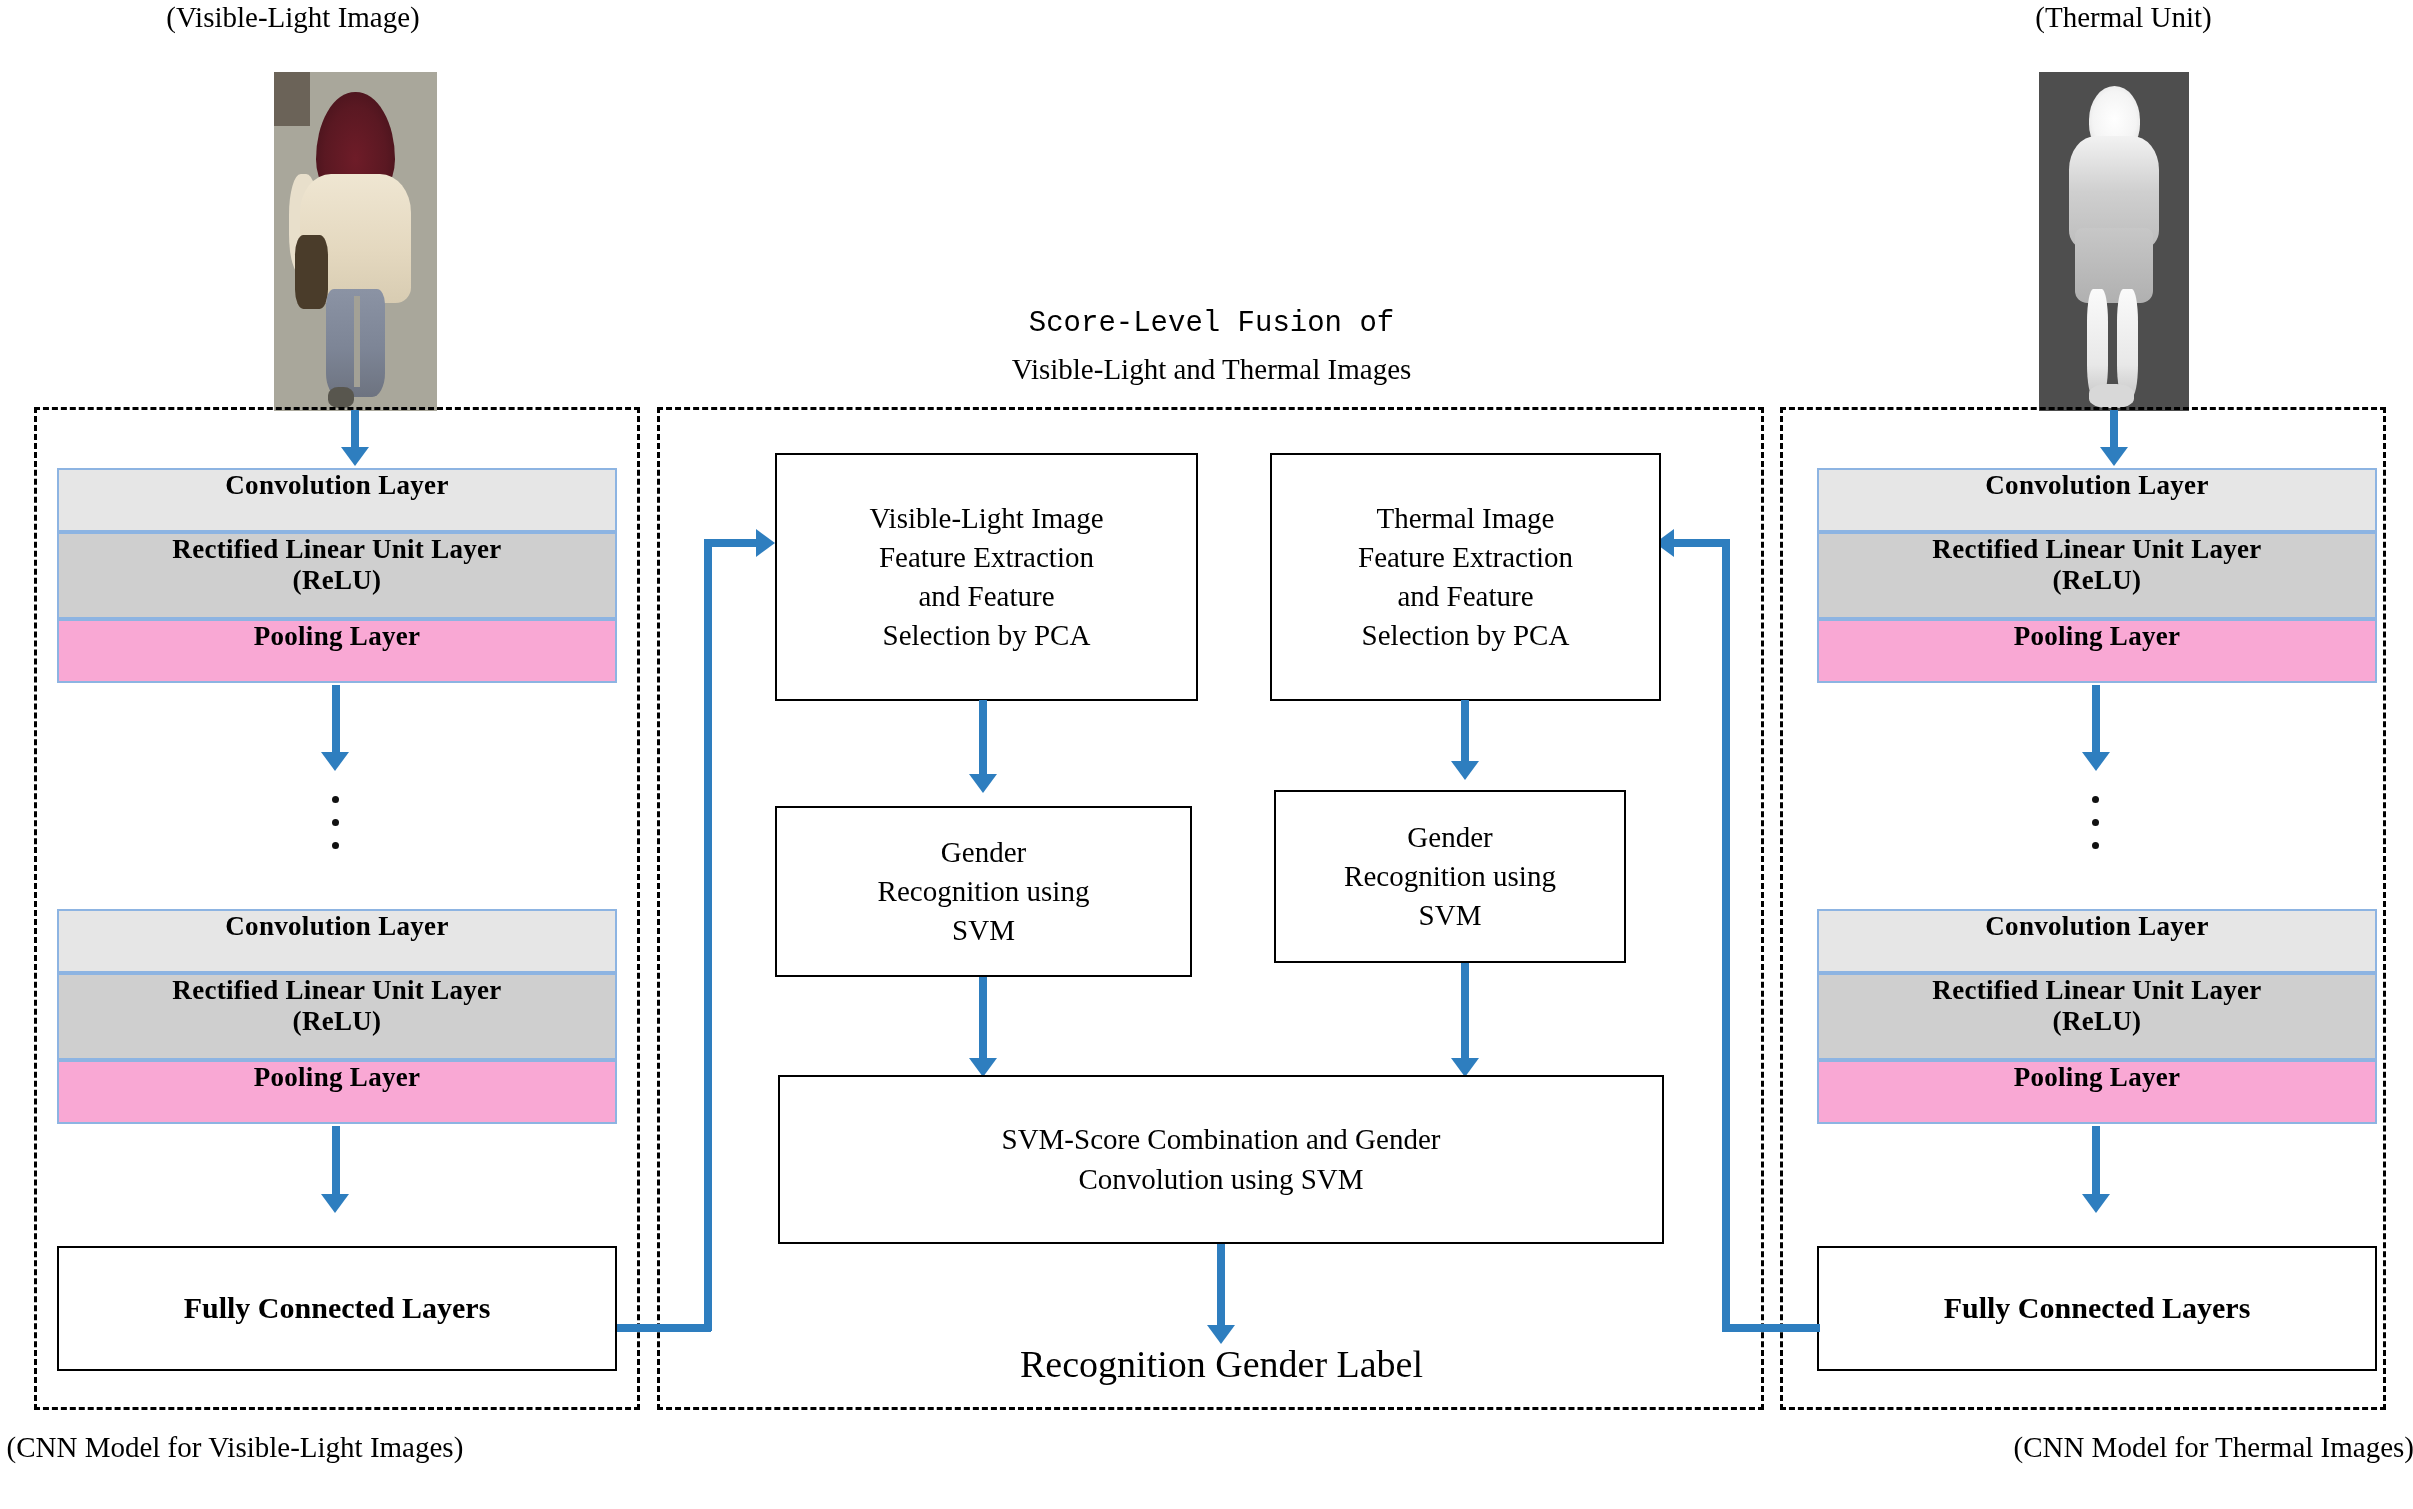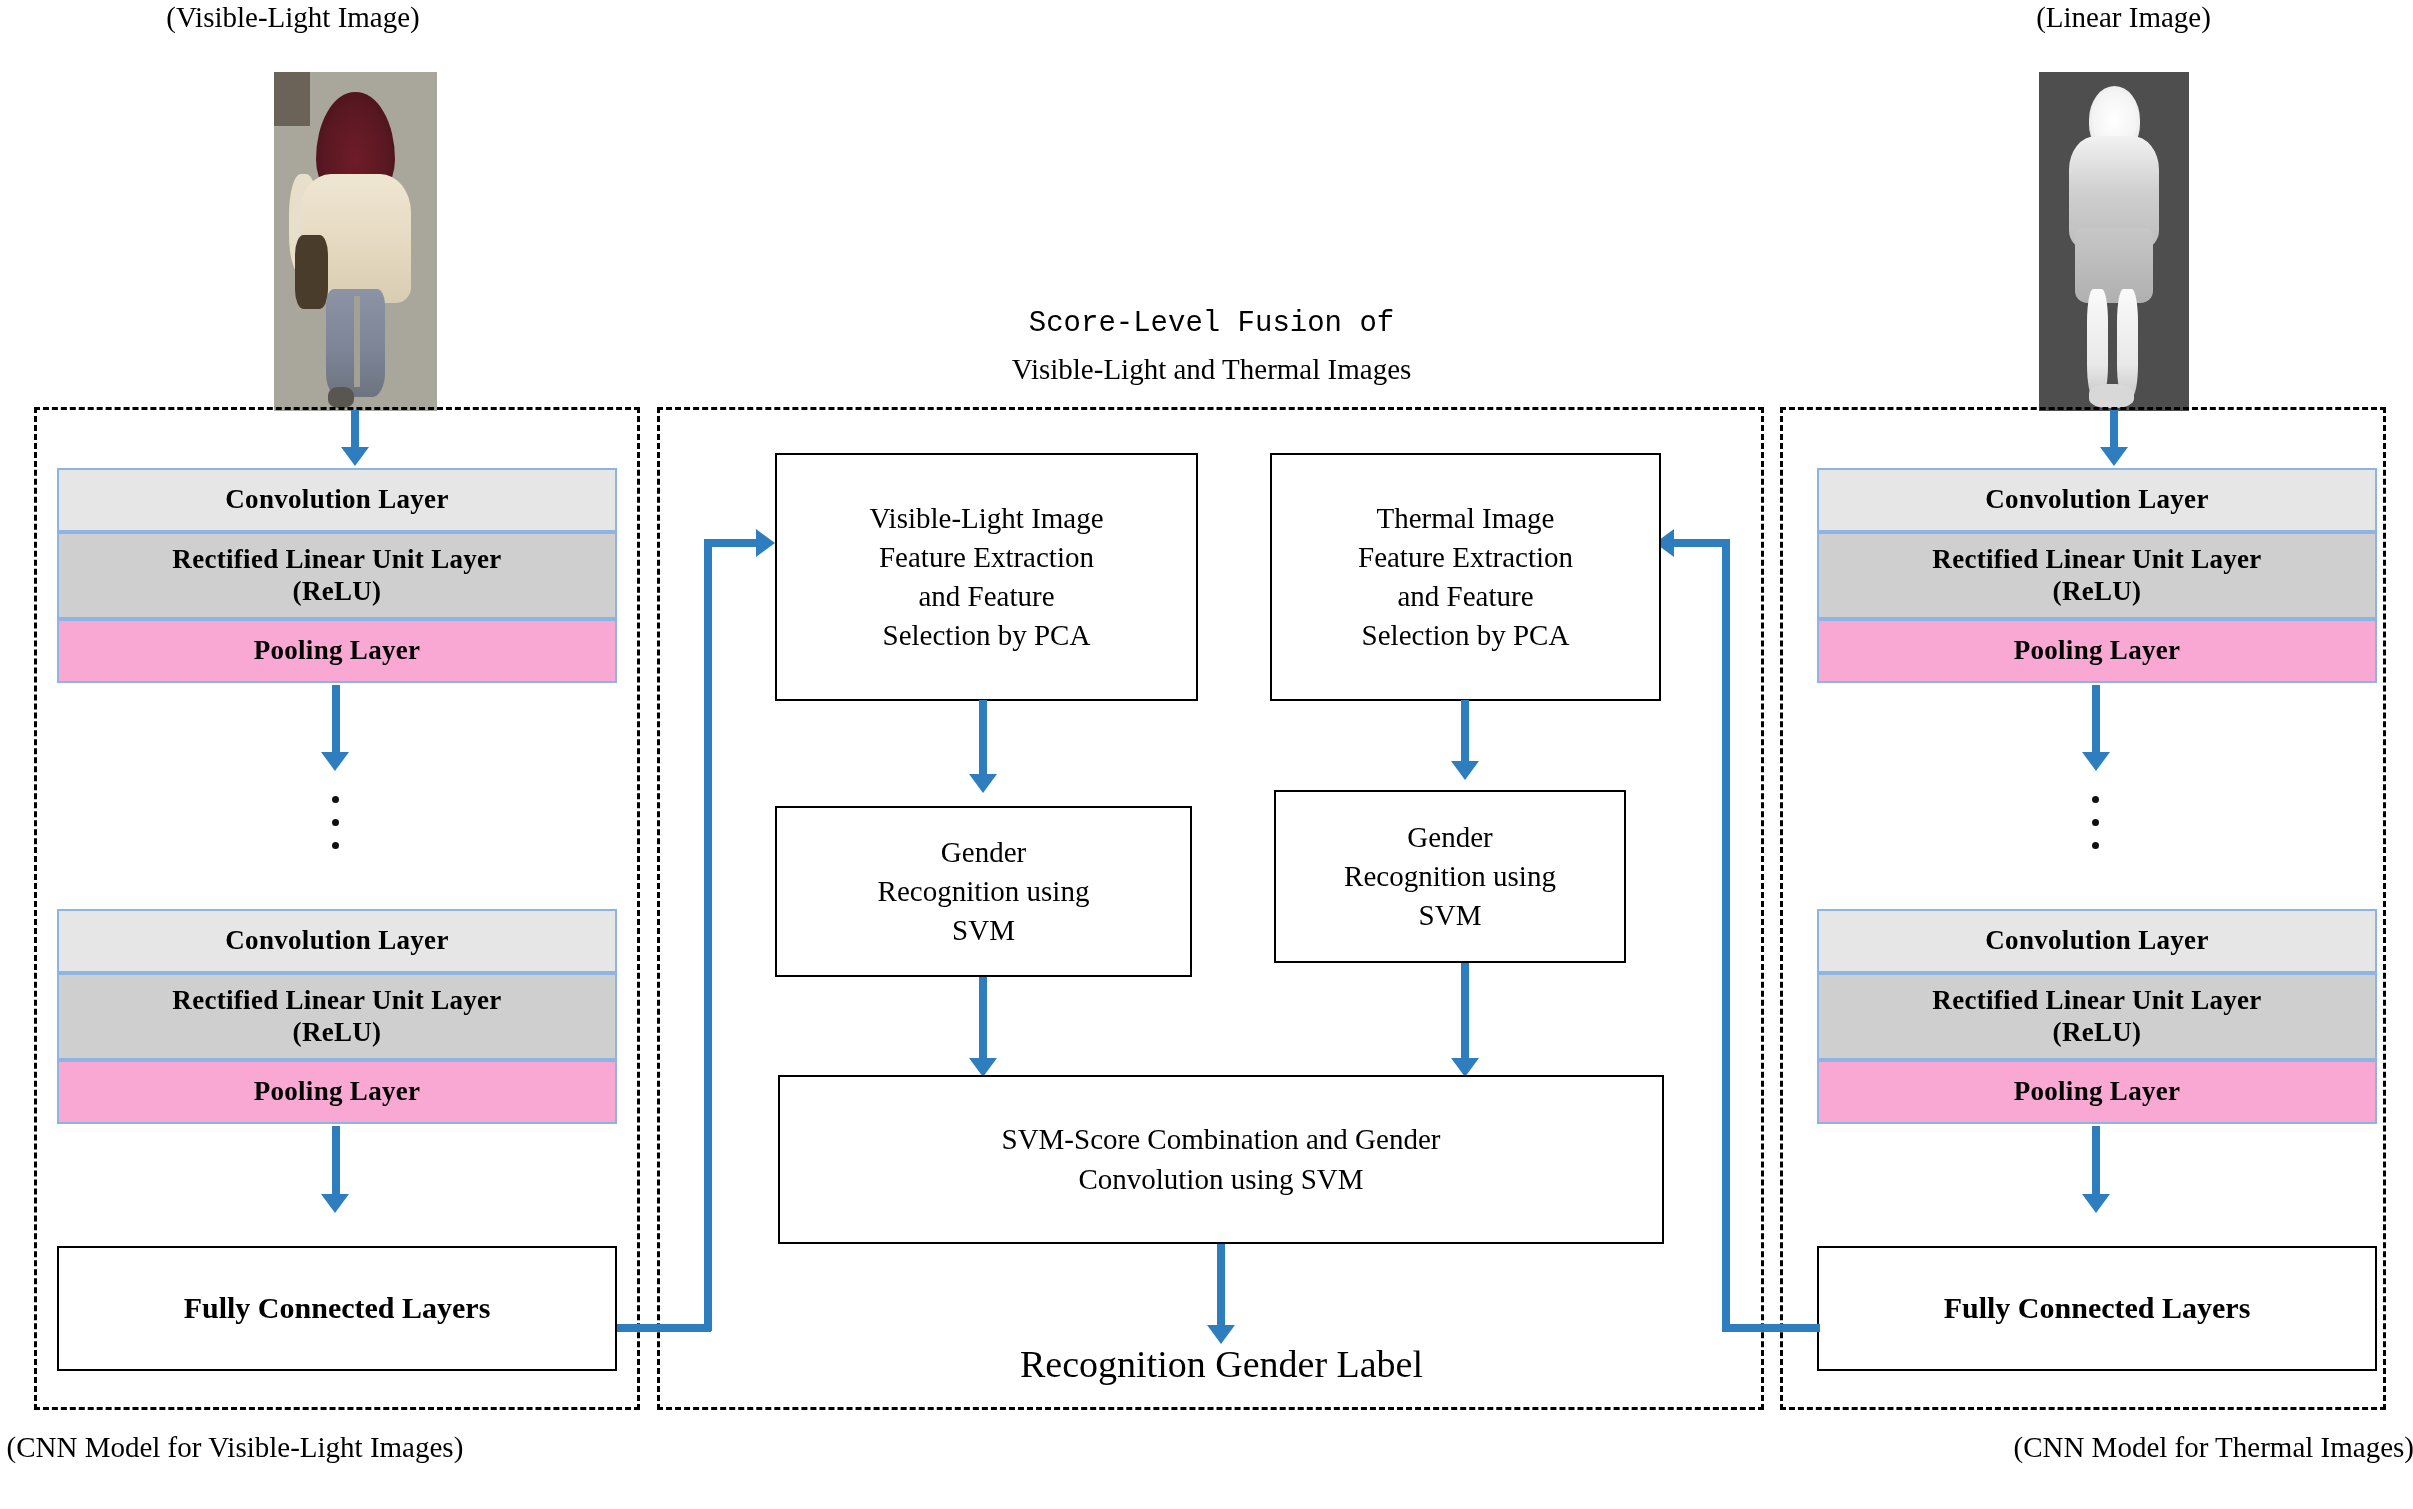--- a/index.html
+++ b/index.html
@@ -57,21 +57,21 @@
            border-radius:30%;}
   .th-feet{position:absolute;left:33%;top:92%;width:30%;height:7%;
            background:#d8d8d8;border-radius:40%;}
 
   
   .panel{position:absolute;border:3.9px dashed #000;box-sizing:border-box;}
 
   
   .lyr{
     position:absolute;box-sizing:border-box;border:2px solid #8DB4E2;
-    display:flex;align-items:center;justify-content:center;text-align:center;
+    display:flex;justify-content:center;text-align:center;
     font-weight:bold;font-size:27px;line-height:1.15;letter-spacing:0.3px;
   }
   .lyr-conv{background:#E6E6E6;}
   .lyr-relu{background:#CFCFCF;}
   .lyr-pool{background:#f9a8d4;}
 
   
   .box{
     position:absolute;box-sizing:border-box;border:2.6px solid #000;background:#fff;
     display:flex;align-items:center;justify-content:center;text-align:center;
@@ -88,21 +88,21 @@
 
   
   .vdots{position:absolute;display:flex;flex-direction:column;
          align-items:center;justify-content:space-between;}
   .vdots i{display:block;width:7.2px;height:7.2px;border-radius:50%;background:#111;}
 </style>
 </head>
 <body>
 
 <div class="caption abs" style="left:65px;top:2.6px;width:456px;">(Visible-Light Image)</div>
-<div class="caption abs" style="left:1889px;top:2.6px;width:469px;">(Linear Image)</div>
+<div class="caption abs" style="left:1889px;top:2.6px;width:469px;">(Thermal Unit)</div>
 
 <div class="photo vl-bg" style="left:274px;top:72px;width:163px;height:339px;">
   <div class="vl-dark"></div>
   <div class="vl-armL"></div>
   <div class="vl-hair"></div>
   <div class="vl-coat"></div>
   <div class="vl-bag"></div>
   <div class="vl-legs"></div>
   <div class="vl-gap"></div>
   <div class="vl-shoe"></div>

